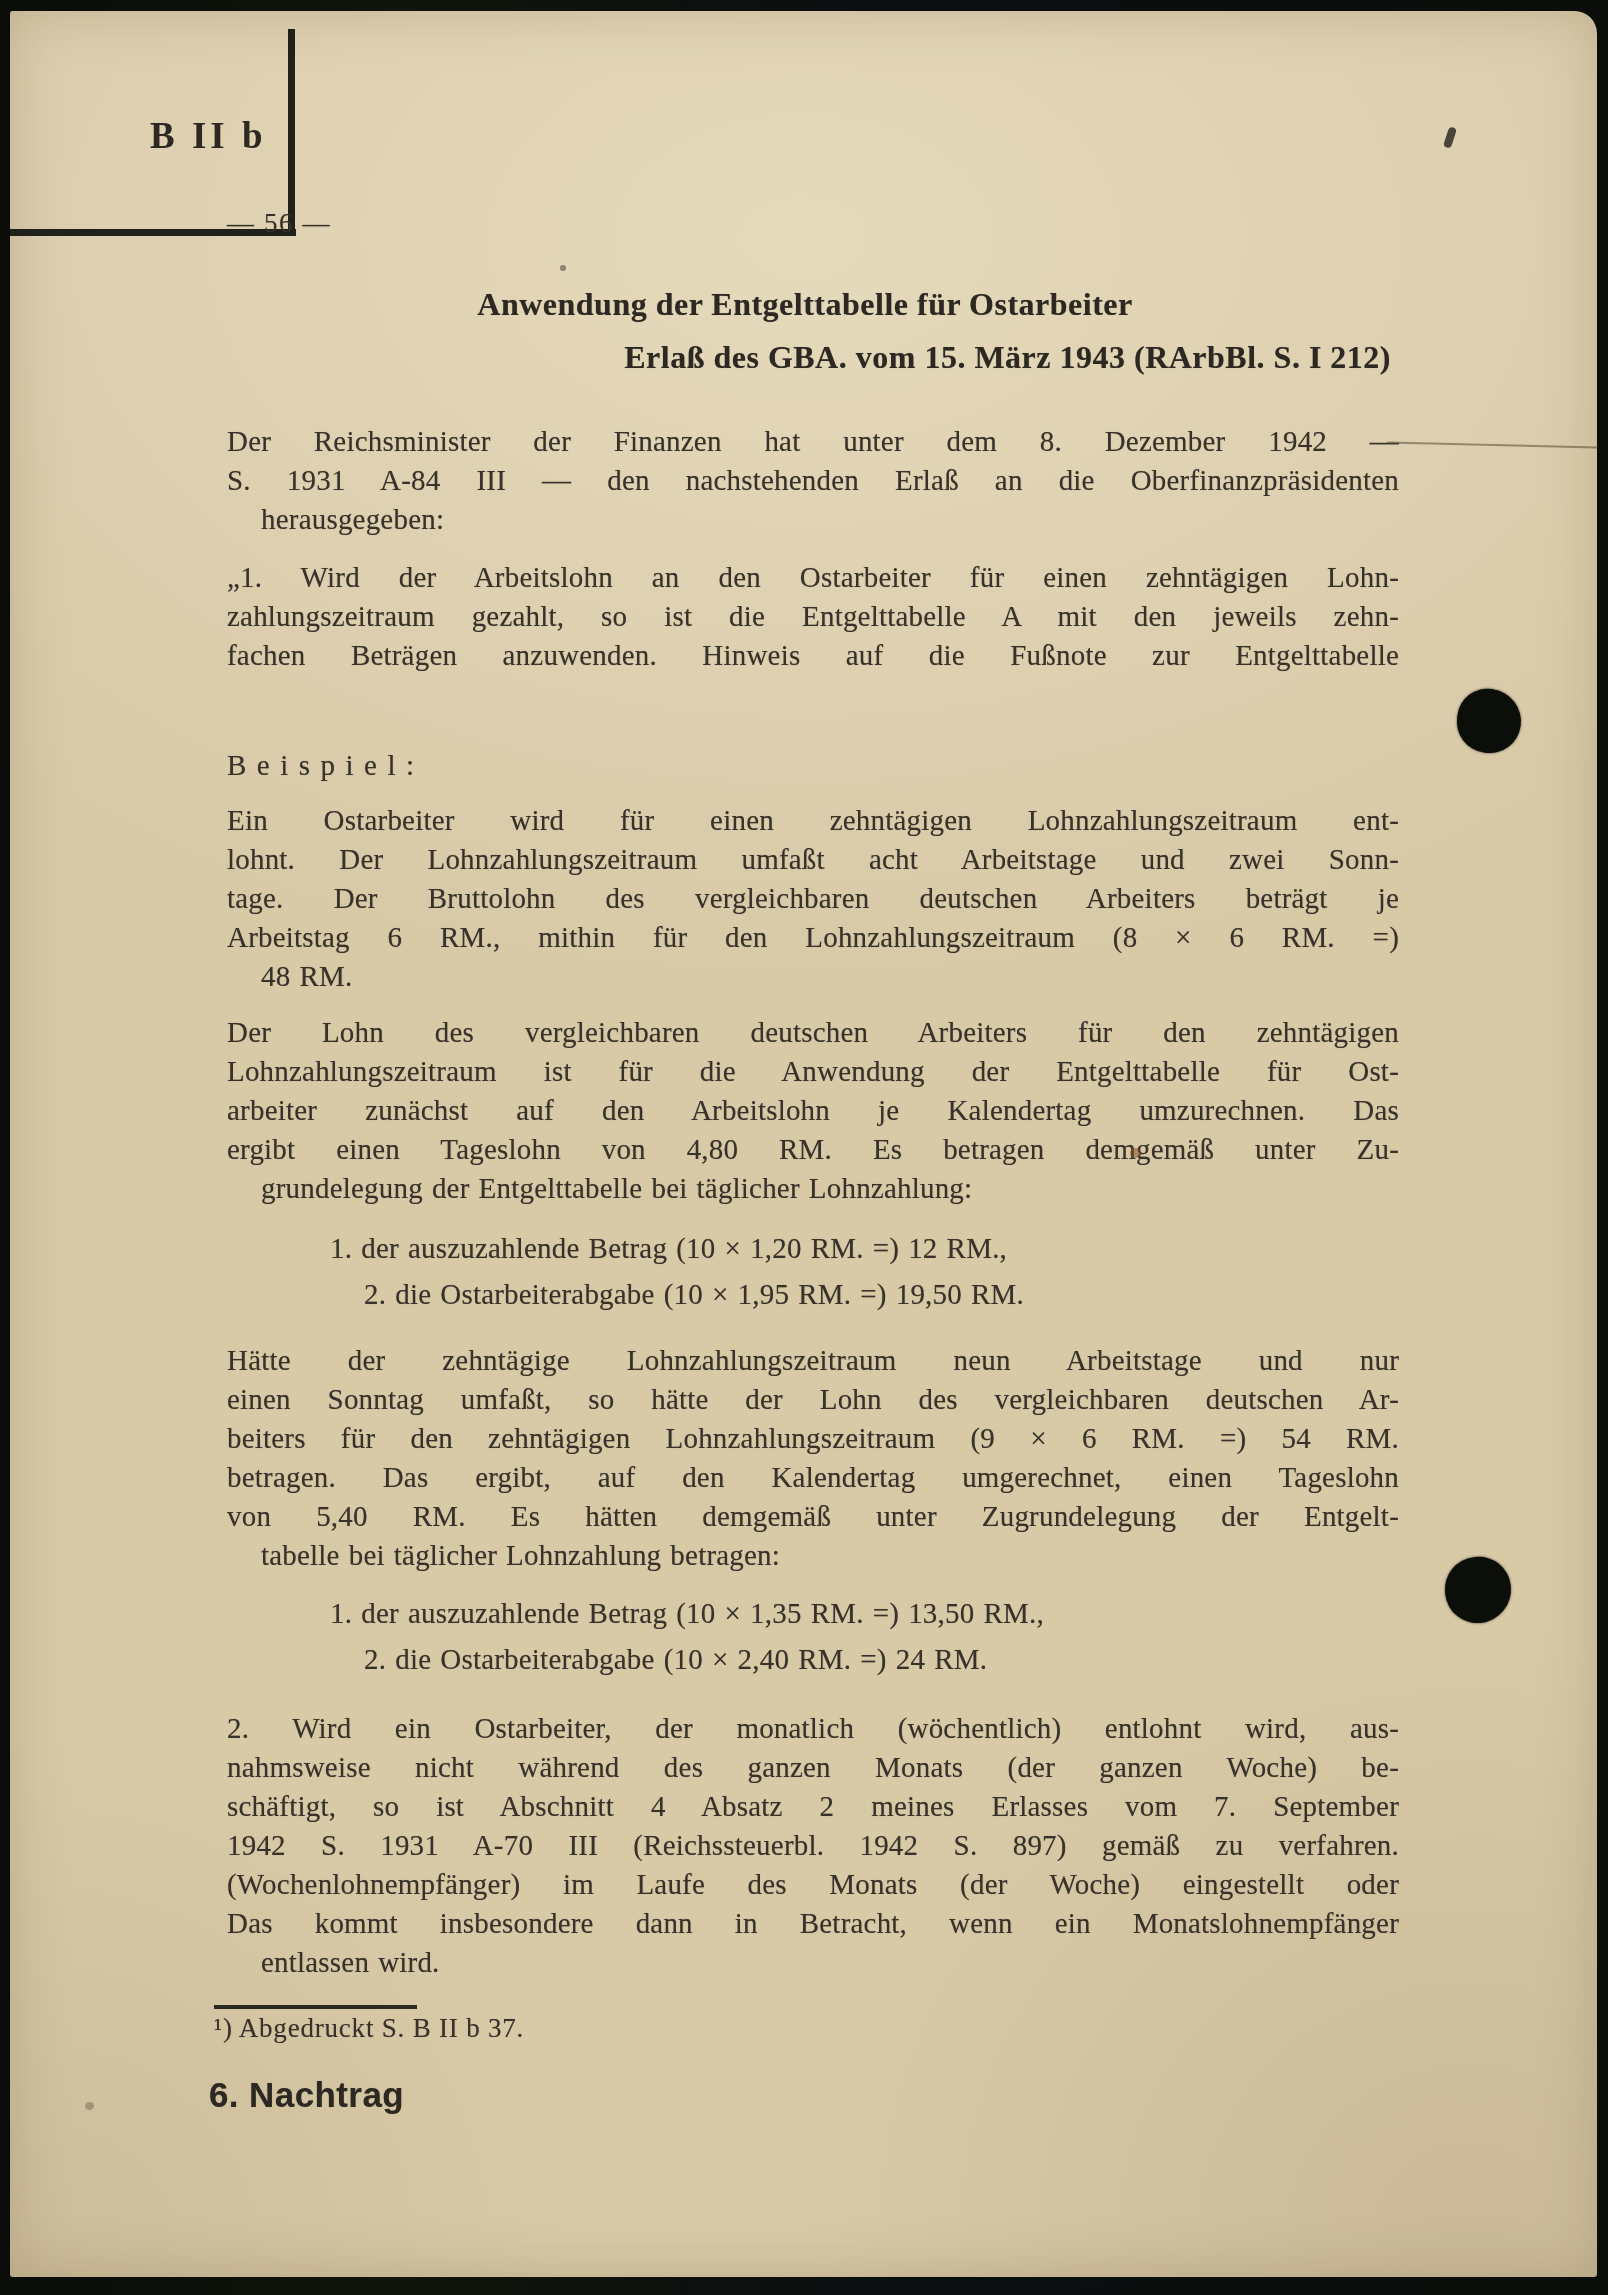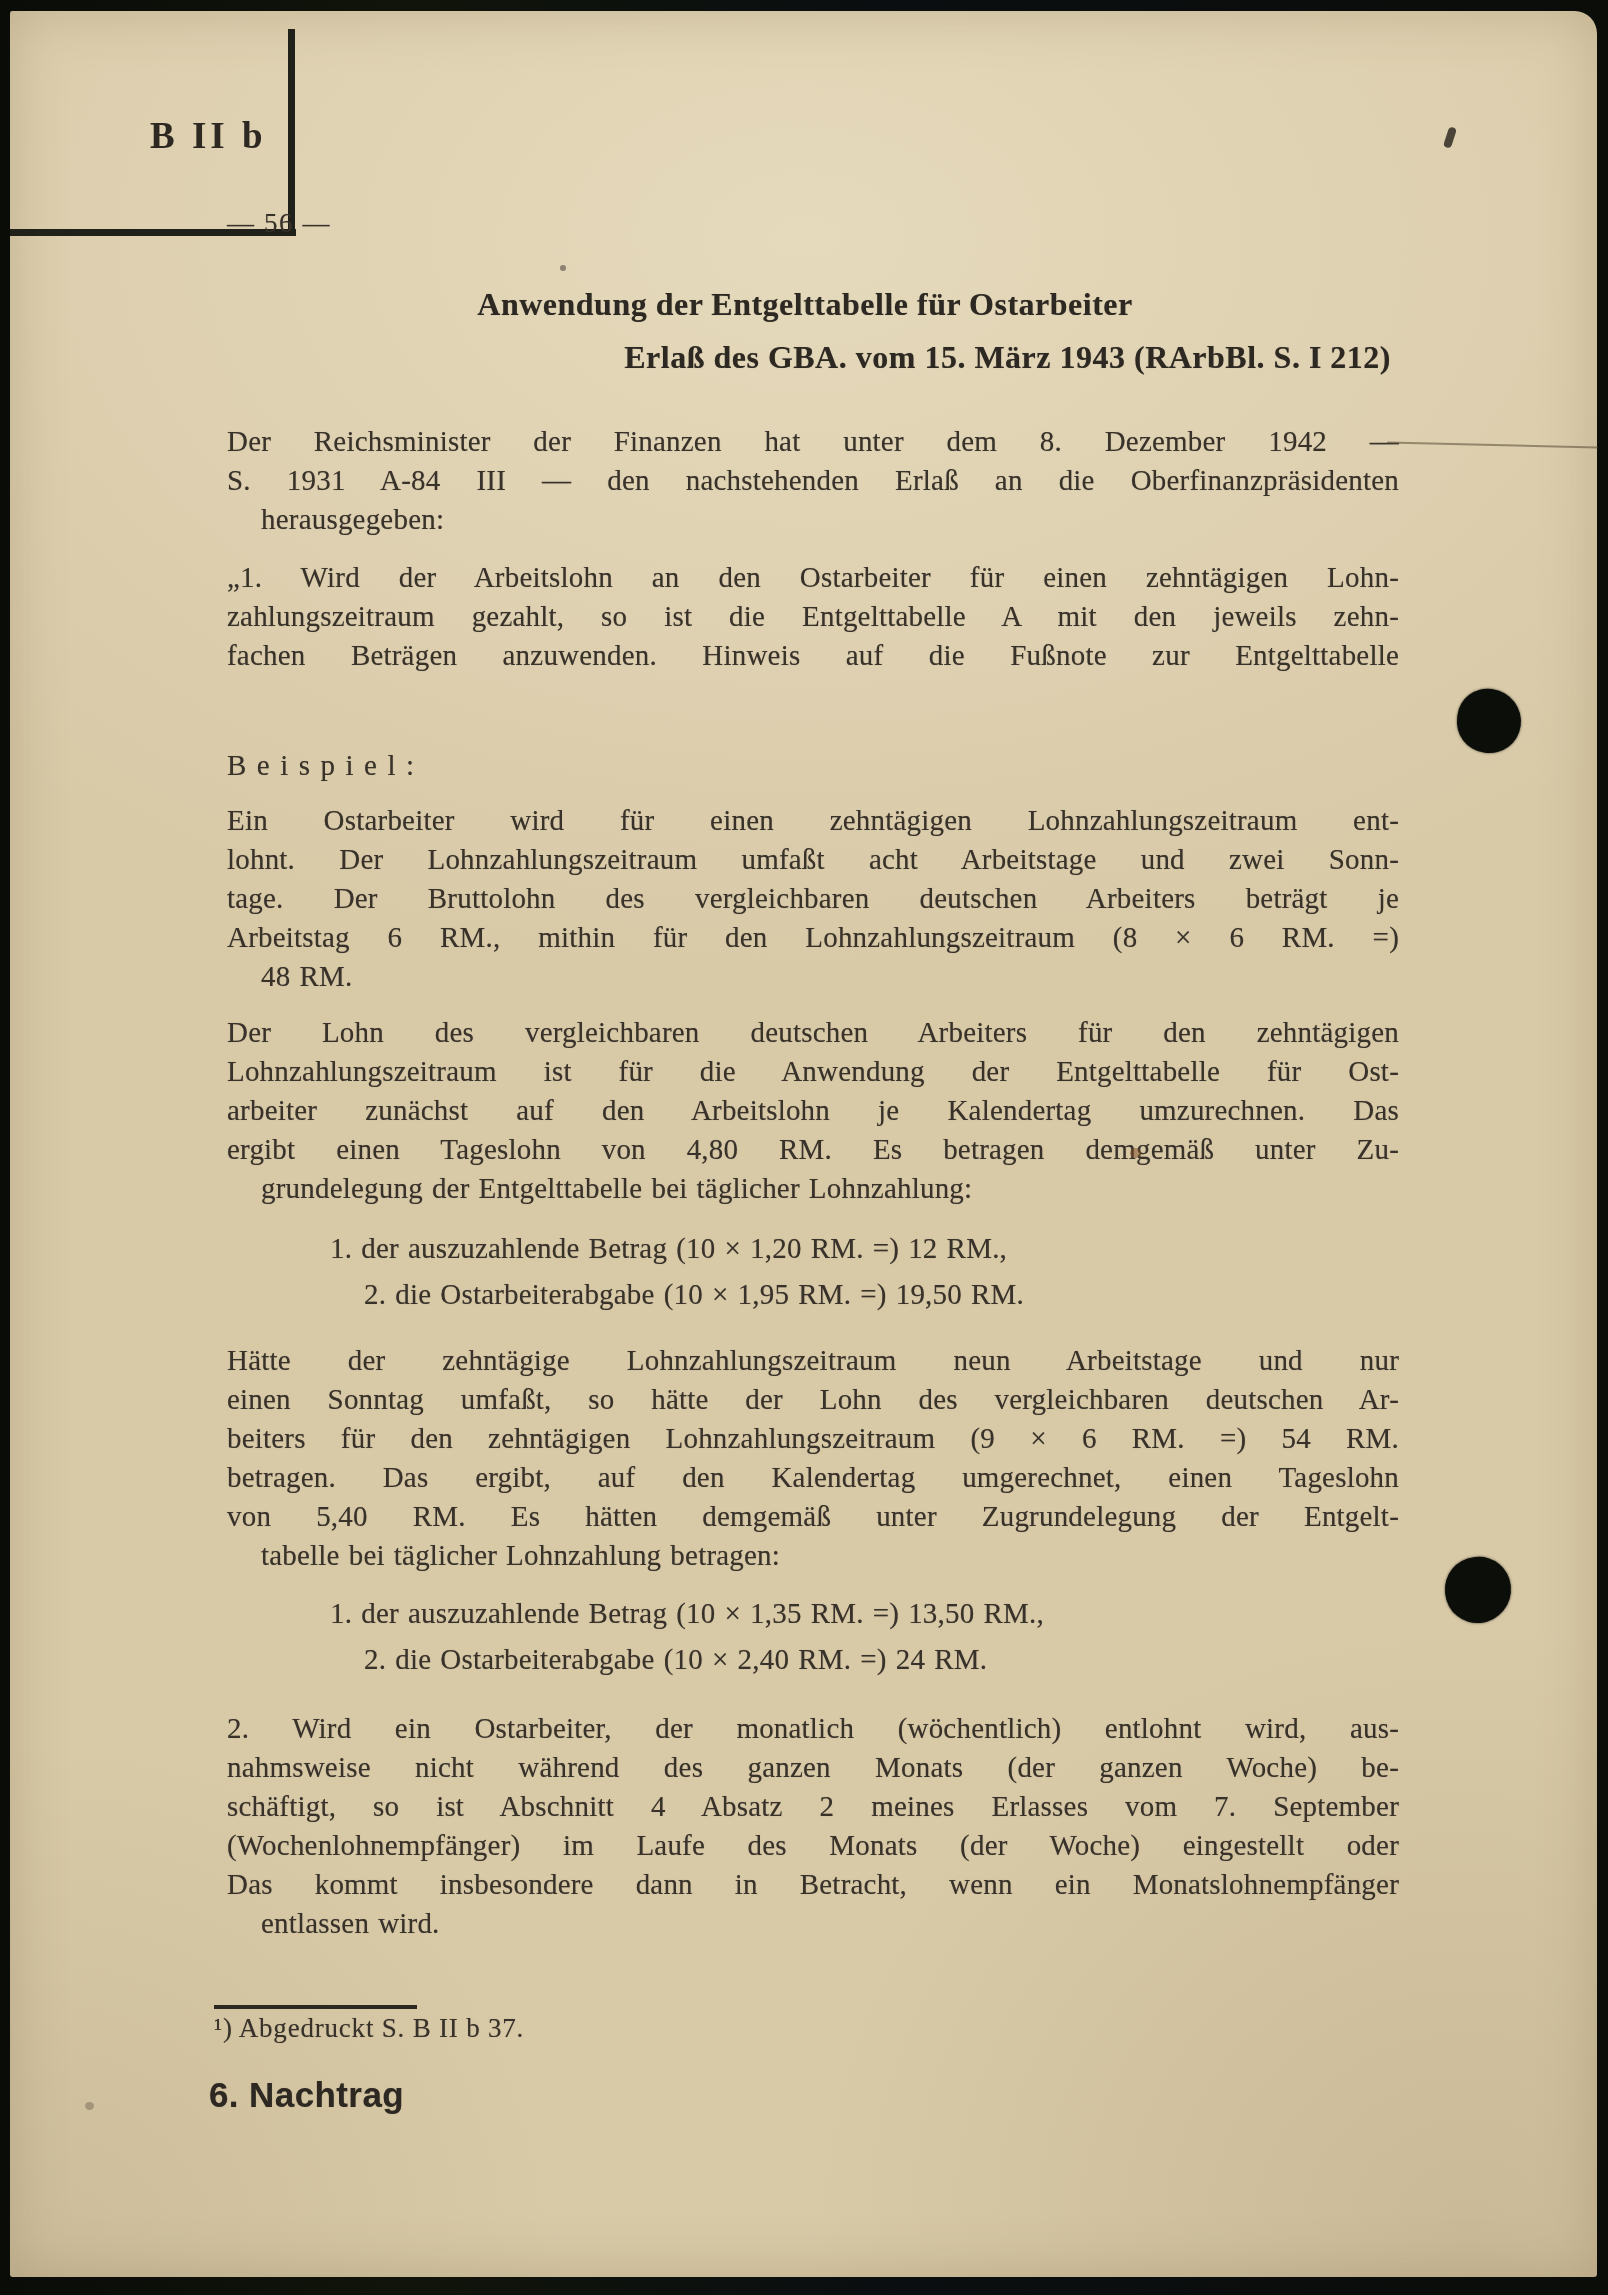--- a/index.html
+++ b/index.html
@@ -141,20 +141,21 @@
 
   <div class="para list" style="top:1590px">
       <div class="tline">1. der auszuzahlende Betrag (10 × 1,35 RM. =) 13,50 RM.,</div>
       <div class="tline end">2. die Ostarbeiterabgabe (10 × 2,40 RM. =) 24 RM.</div>
     </div>
 
   <div class="para" style="top:1709px">
       <div class="tline">2. Wird ein Ostarbeiter, der monatlich (wöchentlich) entlohnt wird, aus-</div>
       <div class="tline">nahmsweise nicht während des ganzen Monats (der ganzen Woche) be-</div>
       <div class="tline">schäftigt, so ist Abschnitt 4 Absatz 2 meines Erlasses vom 7. September</div>
+      <div class="tline">1942 S. 1931 A-70 III (Reichssteuerbl. 1942 S. 897) gemäß zu verfahren.</div>
       <div class="tline">(Wochenlohnempfänger) im Laufe des Monats (der Woche) eingestellt oder</div>
       <div class="tline">Das kommt insbesondere dann in Betracht, wenn ein Monatslohnempfänger</div>
       <div class="tline end">entlassen wird.</div>
     </div>
 
   <div class="footnote-rule"></div>
   <div class="footnote">¹) Abgedruckt S. B II b 37.</div>
 
   <div class="supplement">6. Nachtrag</div>
 

